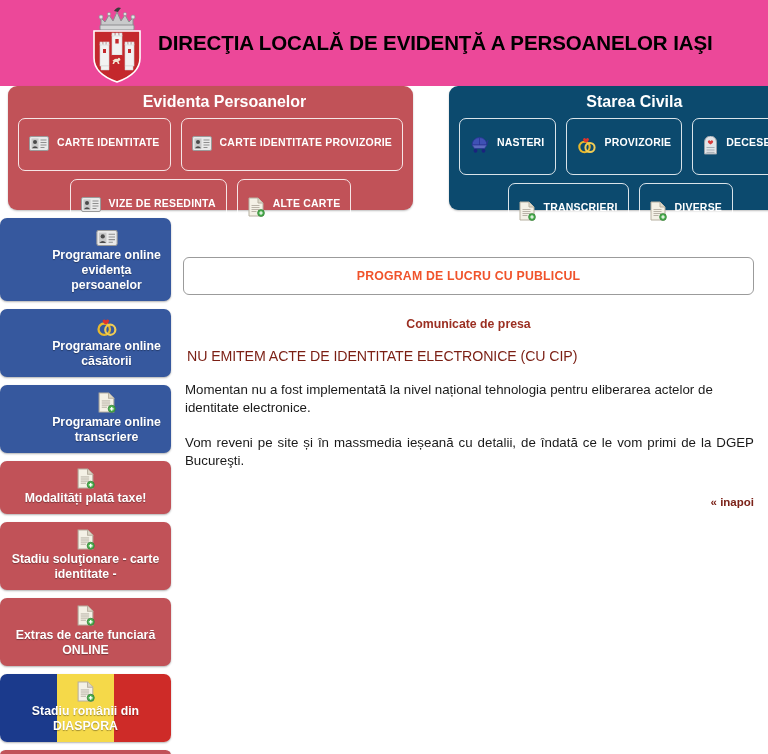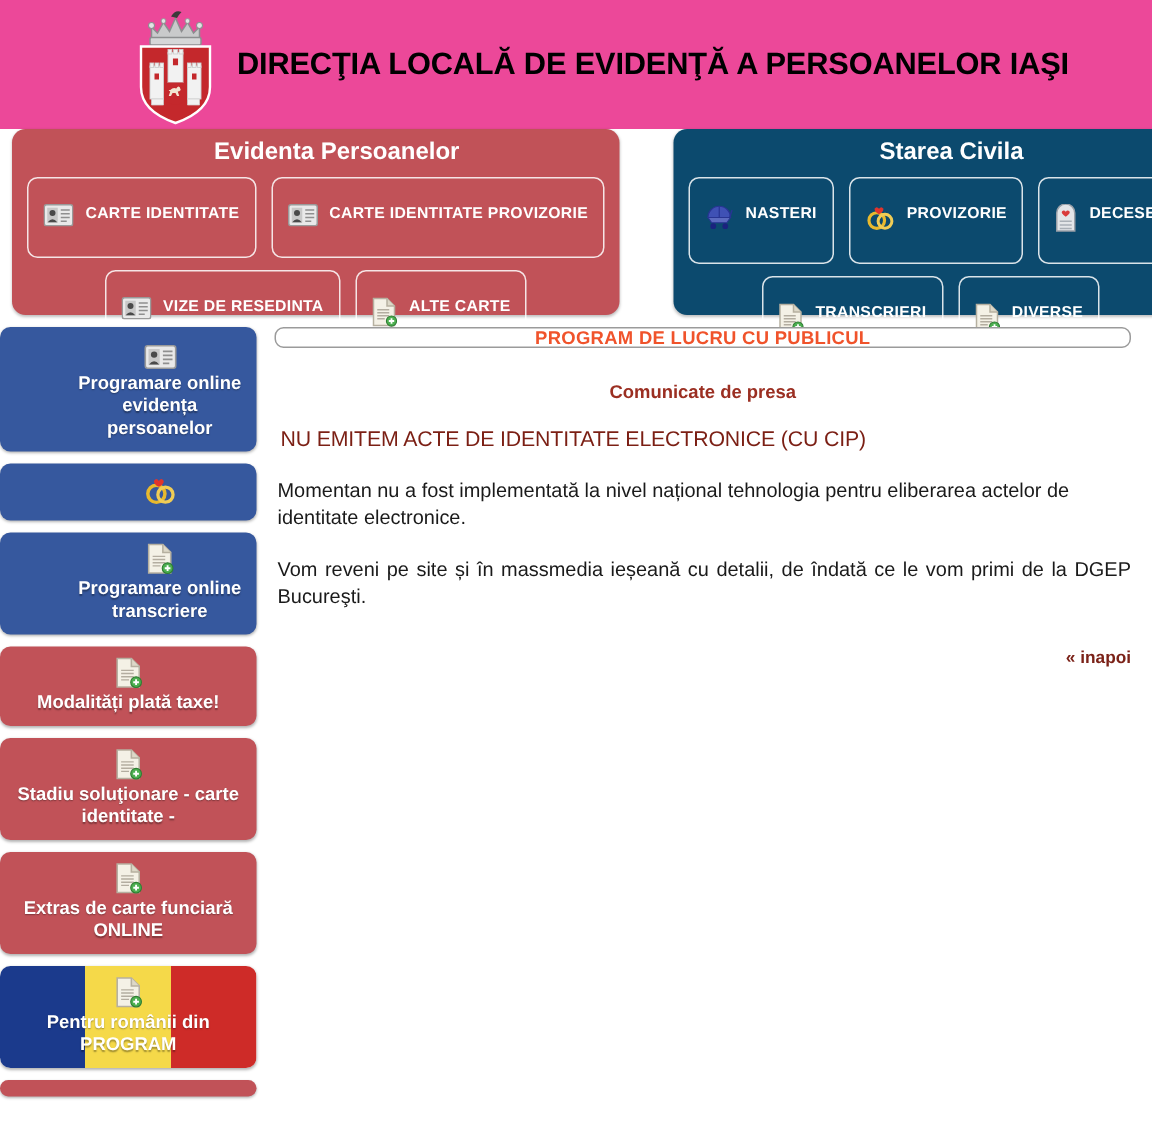--- a/index.html
+++ b/index.html
@@ -110,26 +110,27 @@
   .sbtn.flag .sb-inner { position: relative; z-index: 2; }
   .sb-icon { height: 22px; margin-bottom: 2px; display: flex; justify-content: center; align-items: flex-end; }
   .sb-label { display: block; text-shadow: 0 1px 1px rgba(0,0,0,.35); }
   .sbtn.cut { height: 11px; padding: 0; margin-bottom: 0; }
 
   
   #main { flex: 1 1 auto; padding: 0 14px 0 12px; }
   #program-box {
     border: 1px solid #9b9b9b;
     border-radius: 6px;
-    height: 14px;
+    height: 38px;
     display: flex;
     align-items: center;
     justify-content: center;
     background: #fff;
     cursor: pointer;
+    margin-top: 39px;
   }
   #program-link {
     color: #f0532b;
     font-weight: bold;
     font-size: 12.3px;
     letter-spacing: .2px;
   }
   #comunicate {
     text-align: center;
     color: #9b2f22;
@@ -368,20 +369,21 @@
     </div>
 
     <div class="sbtn blue">
       <div class="sb-icon">
         <svg width="22" height="20" viewBox="0 0 20 18">
             <circle cx="7.5" cy="11" r="5.2" fill="none" stroke="#e8b92d" stroke-width="2.1"></circle>
             <circle cx="13" cy="11.5" r="4.6" fill="none" stroke="#f0cc55" stroke-width="2"></circle>
             <path d="M6 3.2 q1.5 -2.2 3 0 q1.5 -2.2 3 0 q0 2.2 -3 3.6 q-3 -1.4 -3 -3.6z" fill="#e0342c"></path>
           </svg>
       </div>
+      <span class="sb-label">Programare online căsătorii</span>
     </div>
 
     <div class="sbtn blue">
       <div class="sb-icon">
         <svg width="18" height="21" viewBox="0 0 17 20">
             <path d="M1 1h9l5 5v13H1z" fill="#f4f1e6" stroke="#b6b0a0" stroke-width="1"></path>
             <path d="M10 1v5h5" fill="#ddd8c8" stroke="#b6b0a0" stroke-width="1"></path>
             <g stroke="#b3ada0" stroke-width=".9">
               <path d="M3.5 8.5h8M3.5 10.5h8M3.5 12.5h8M3.5 14.5h5"></path>
             </g>
@@ -444,21 +446,21 @@
           <svg width="18" height="21" viewBox="0 0 17 20">
               <path d="M1 1h9l5 5v13H1z" fill="#f4f1e6" stroke="#b6b0a0" stroke-width="1"></path>
               <path d="M10 1v5h5" fill="#ddd8c8" stroke="#b6b0a0" stroke-width="1"></path>
               <g stroke="#b3ada0" stroke-width=".9">
                 <path d="M3.5 8.5h8M3.5 10.5h8M3.5 12.5h8M3.5 14.5h5"></path>
               </g>
               <circle cx="13" cy="16" r="3.4" fill="#4caf50" stroke="#2e7d32" stroke-width=".7"></circle>
               <path d="M13 14.2v3.6M11.2 16h3.6" stroke="#fff" stroke-width="1.2"></path>
             </svg>
         </div>
-        <span class="sb-label">Pentru românii din PROGRAM</span>
+        <span class="sb-label">Stadiu românii din DIASPORA</span>
       </div>
     </div>
 
     <div class="sbtn red cut"></div>
   </div>
 
   <div id="main">
     <div id="program-box">
       <span id="program-link">PROGRAM DE LUCRU CU PUBLICUL</span>
     </div>

